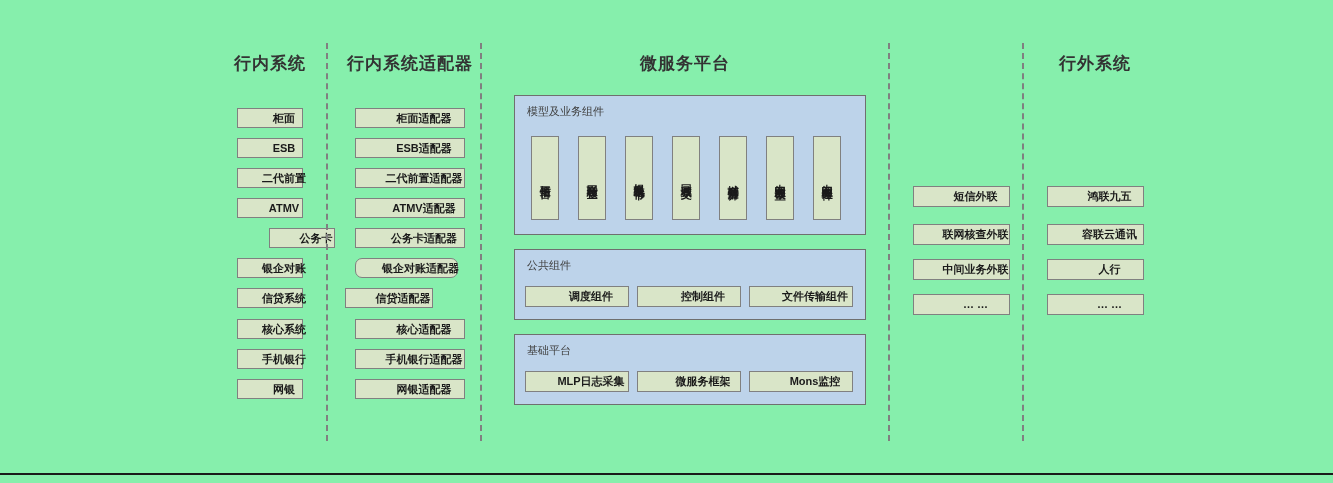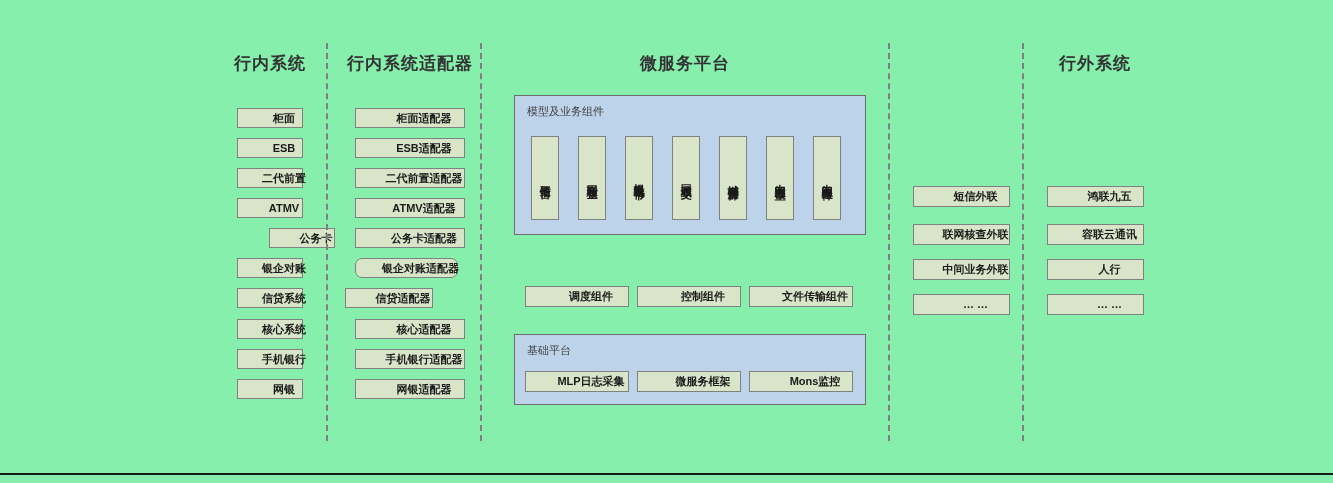--- a/index.html
+++ b/index.html
@@ -132,20 +132,23 @@
     <div class="panel-label">模型及业务组件</div>
   </div>
   <div class="node vertical" style="left:531px; top:136px; width:28px; height:84px;">短信平台</div>
   <div class="node vertical" style="left:578px; top:136px; width:28px; height:84px;">联网核查</div>
   <div class="node vertical" style="left:625px; top:136px; width:28px; height:84px;">银联及银行卡</div>
   <div class="node vertical" style="left:672px; top:136px; width:28px; height:84px;">同城票交</div>
   <div class="node vertical" style="left:719px; top:136px; width:28px; height:84px;">城商行清算</div>
   <div class="node vertical" style="left:766px; top:136px; width:28px; height:84px;">中间业务模型</div>
   <div class="node vertical" style="left:813px; top:136px; width:28px; height:84px;">中间业务组件</div>
 
+  <div class="panel" style="left:514px; top:249px; width:352px; height:71px;">
+    <div class="panel-label">公共组件</div>
+  </div>
   <div class="node" style="left:525px; top:286px; width:104px; height:21px;">调度组件</div>
   <div class="node" style="left:637px; top:286px; width:104px; height:21px;">控制组件</div>
   <div class="node" style="left:749px; top:286px; width:104px; height:21px;">文件传输组件</div>
 
   <div class="panel" style="left:514px; top:334px; width:352px; height:71px;">
     <div class="panel-label">基础平台</div>
   </div>
   <div class="node" style="left:525px; top:371px; width:104px; height:21px;">MLP日志采集</div>
   <div class="node" style="left:637px; top:371px; width:104px; height:21px;">微服务框架</div>
   <div class="node" style="left:749px; top:371px; width:104px; height:21px;">Mons监控</div>

